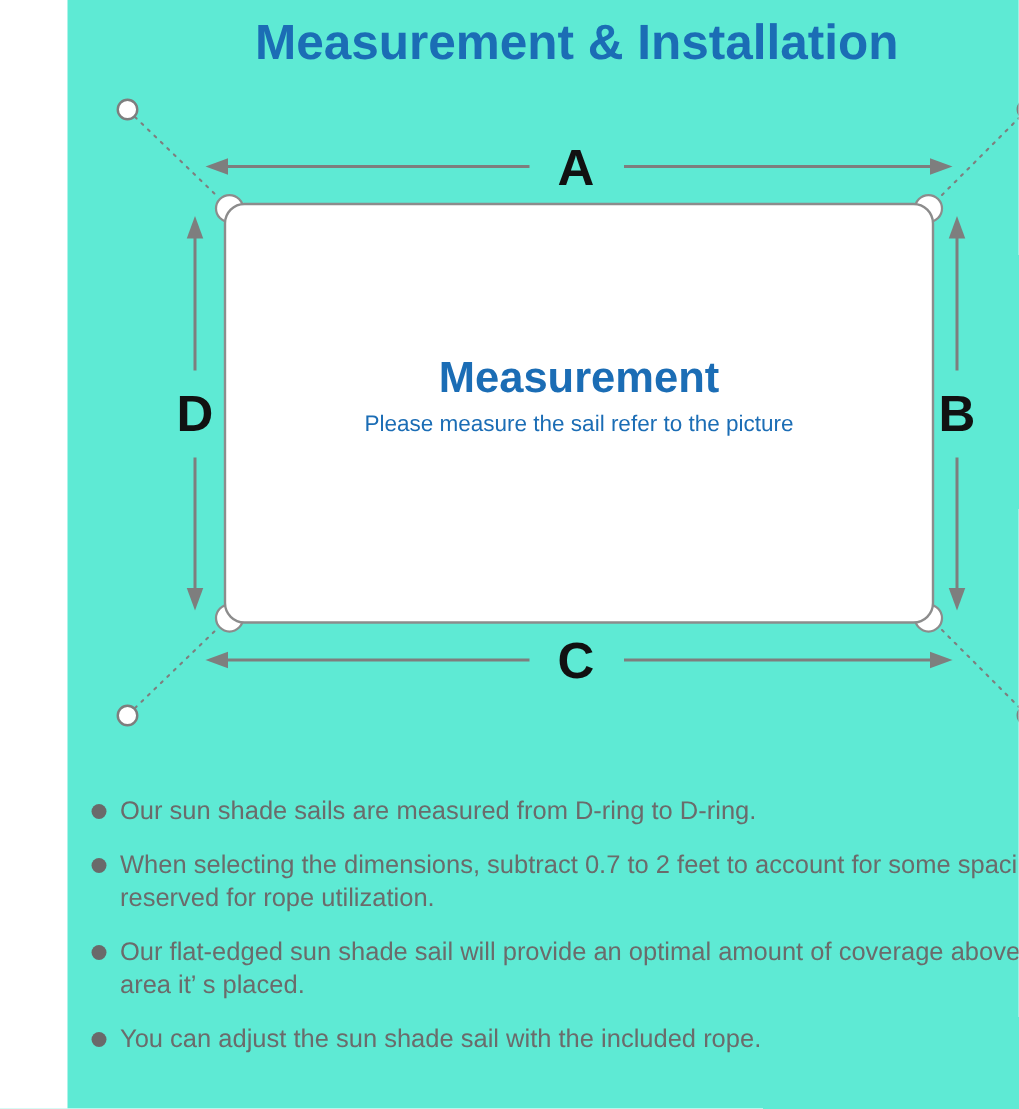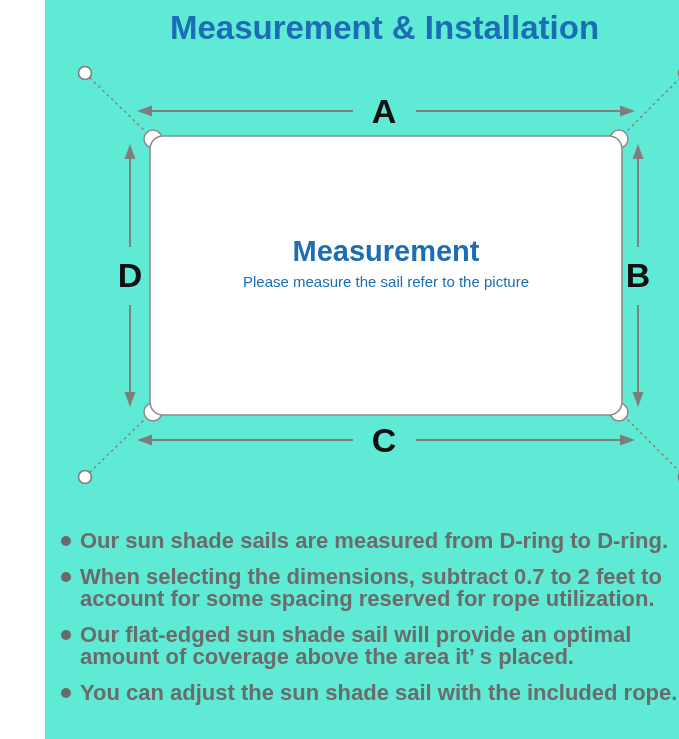--- a/index.html
+++ b/index.html
@@ -94,25 +94,24 @@
   }
   ul.notes .dot {
     flex: 0 0 auto;
     width: 10px;
     height: 10px;
     border-radius: 50%;
     background: #6a6a6a;
     margin: 6px 9px 0 2px;
   }
   ul.notes .note-text {
-    font-size: 22px;
+    font-size: 17px;
     line-height: 22px;
     color: #6b6b6b;
     max-width: 640px;
-    font-weight: bold;
   }
 </style>
 </head>
 <body>
 
 <div class="page">
 
   <h1 class="page-title">Measurement &amp; Installation</h1>
 
   <svg class="diagram" width="679" height="475" viewBox="0 0 679 475" xmlns="http://www.w3.org/2000/svg">

